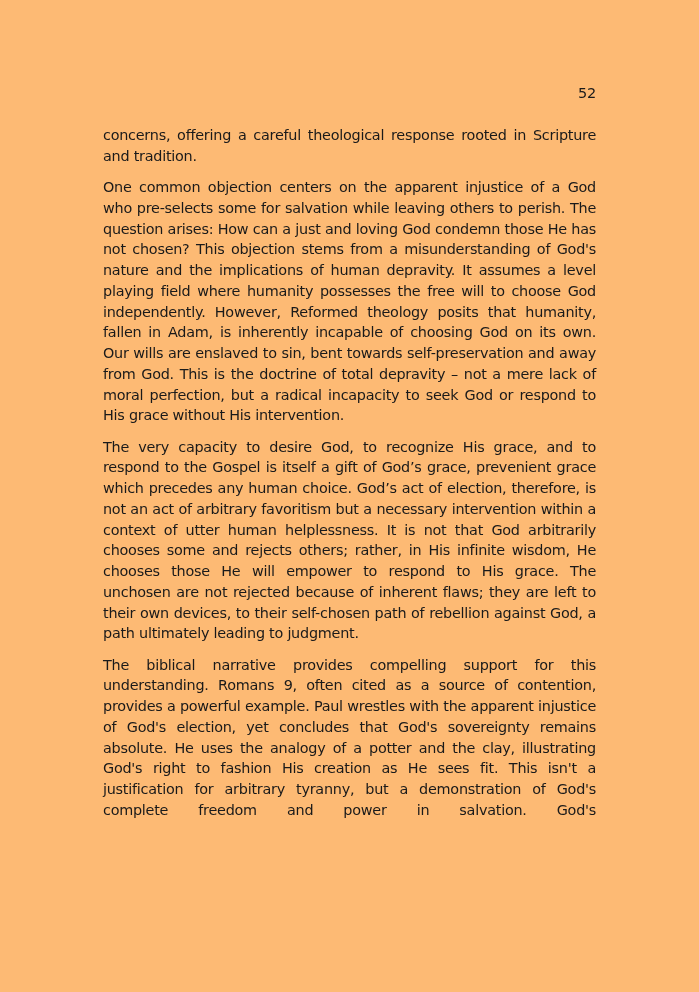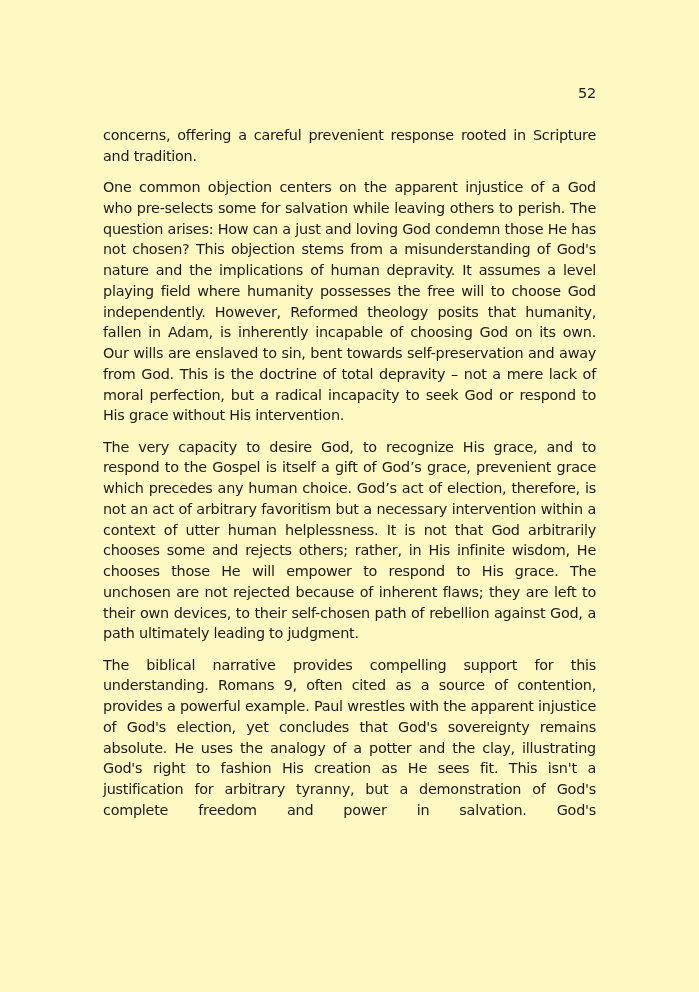--- a/index.html
+++ b/index.html
@@ -1,33 +1,33 @@
 <!DOCTYPE html>
 <html><head>
 <meta charset="utf-8">
 <style>
   html, body { margin: 0; padding: 0; background: #ffffff; }
   body { width: 699px; height: 992px; position: relative; overflow: hidden; }
-  .page { position: absolute; left: 0; top: 0; width: 699px; height: 992px; background: #fef9c3; }
+  .page { position: absolute; left: 0; top: 0; width: 699px; height: 992px; background: #fdba74; }
   .page-number {
     position: absolute; top: 85px; right: 103px;
     font-family: "DejaVu Sans", sans-serif; font-size: 14.5px; color: #1a1a1a;
     letter-spacing: -0.2px;
   }
   .body-text {
     position: absolute; left: 103px; top: 125px; width: 493px;
     font-family: "DejaVu Sans", sans-serif; font-size: 14.4px; line-height: 20.75px;
     color: #1a1a1a; letter-spacing: -0.25px; word-spacing: 0px;
   }
   .body-text p { margin: 0 0 10.5px 0; text-align: justify; }
 </style>
 </head>
 <body>
 
 <div class="page">
   <div class="page-number">52</div>
   <div class="body-text">
-    <p>concerns, offering a careful prevenient response rooted in Scripture and tradition.</p>
+    <p>concerns, offering a careful theological response rooted in Scripture and tradition.</p>
     <p>One common objection centers on the apparent injustice of a God who pre-selects some for salvation while leaving others to perish. The question arises: How can a just and loving God condemn those He has not chosen? This objection stems from a misunderstanding of God's nature and the implications of human depravity. It assumes a level playing field where humanity possesses the free will to choose God independently. However, Reformed theology posits that humanity, fallen in Adam, is inherently incapable of choosing God on its own. Our wills are enslaved to sin, bent towards self-preservation and away from God. This is the doctrine of total depravity – not a mere lack of moral perfection, but a radical incapacity to seek God or respond to His grace without His intervention.</p>
     <p>The very capacity to desire God, to recognize His grace, and to respond to the Gospel is itself a gift of God’s grace, prevenient grace which precedes any human choice. God’s act of election, therefore, is not an act of arbitrary favoritism but a necessary intervention within a context of utter human helplessness. It is not that God arbitrarily chooses some and rejects others; rather, in His infinite wisdom, He chooses those He will empower to respond to His grace. The unchosen are not rejected because of inherent flaws; they are left to their own devices, to their self-chosen path of rebellion against God, a path ultimately leading to judgment.</p>
     <p style="text-align-last: justify;">The biblical narrative provides compelling support for this understanding. Romans 9, often cited as a source of contention, provides a powerful example. Paul wrestles with the apparent injustice of God's election, yet concludes that God's sovereignty remains absolute. He uses the analogy of a potter and the clay, illustrating God's right to fashion His creation as He sees fit. This isn't a justification for arbitrary tyranny, but a demonstration of God's complete freedom and power in salvation. God's</p>
   </div>
 </div>
 
 </body></html>

